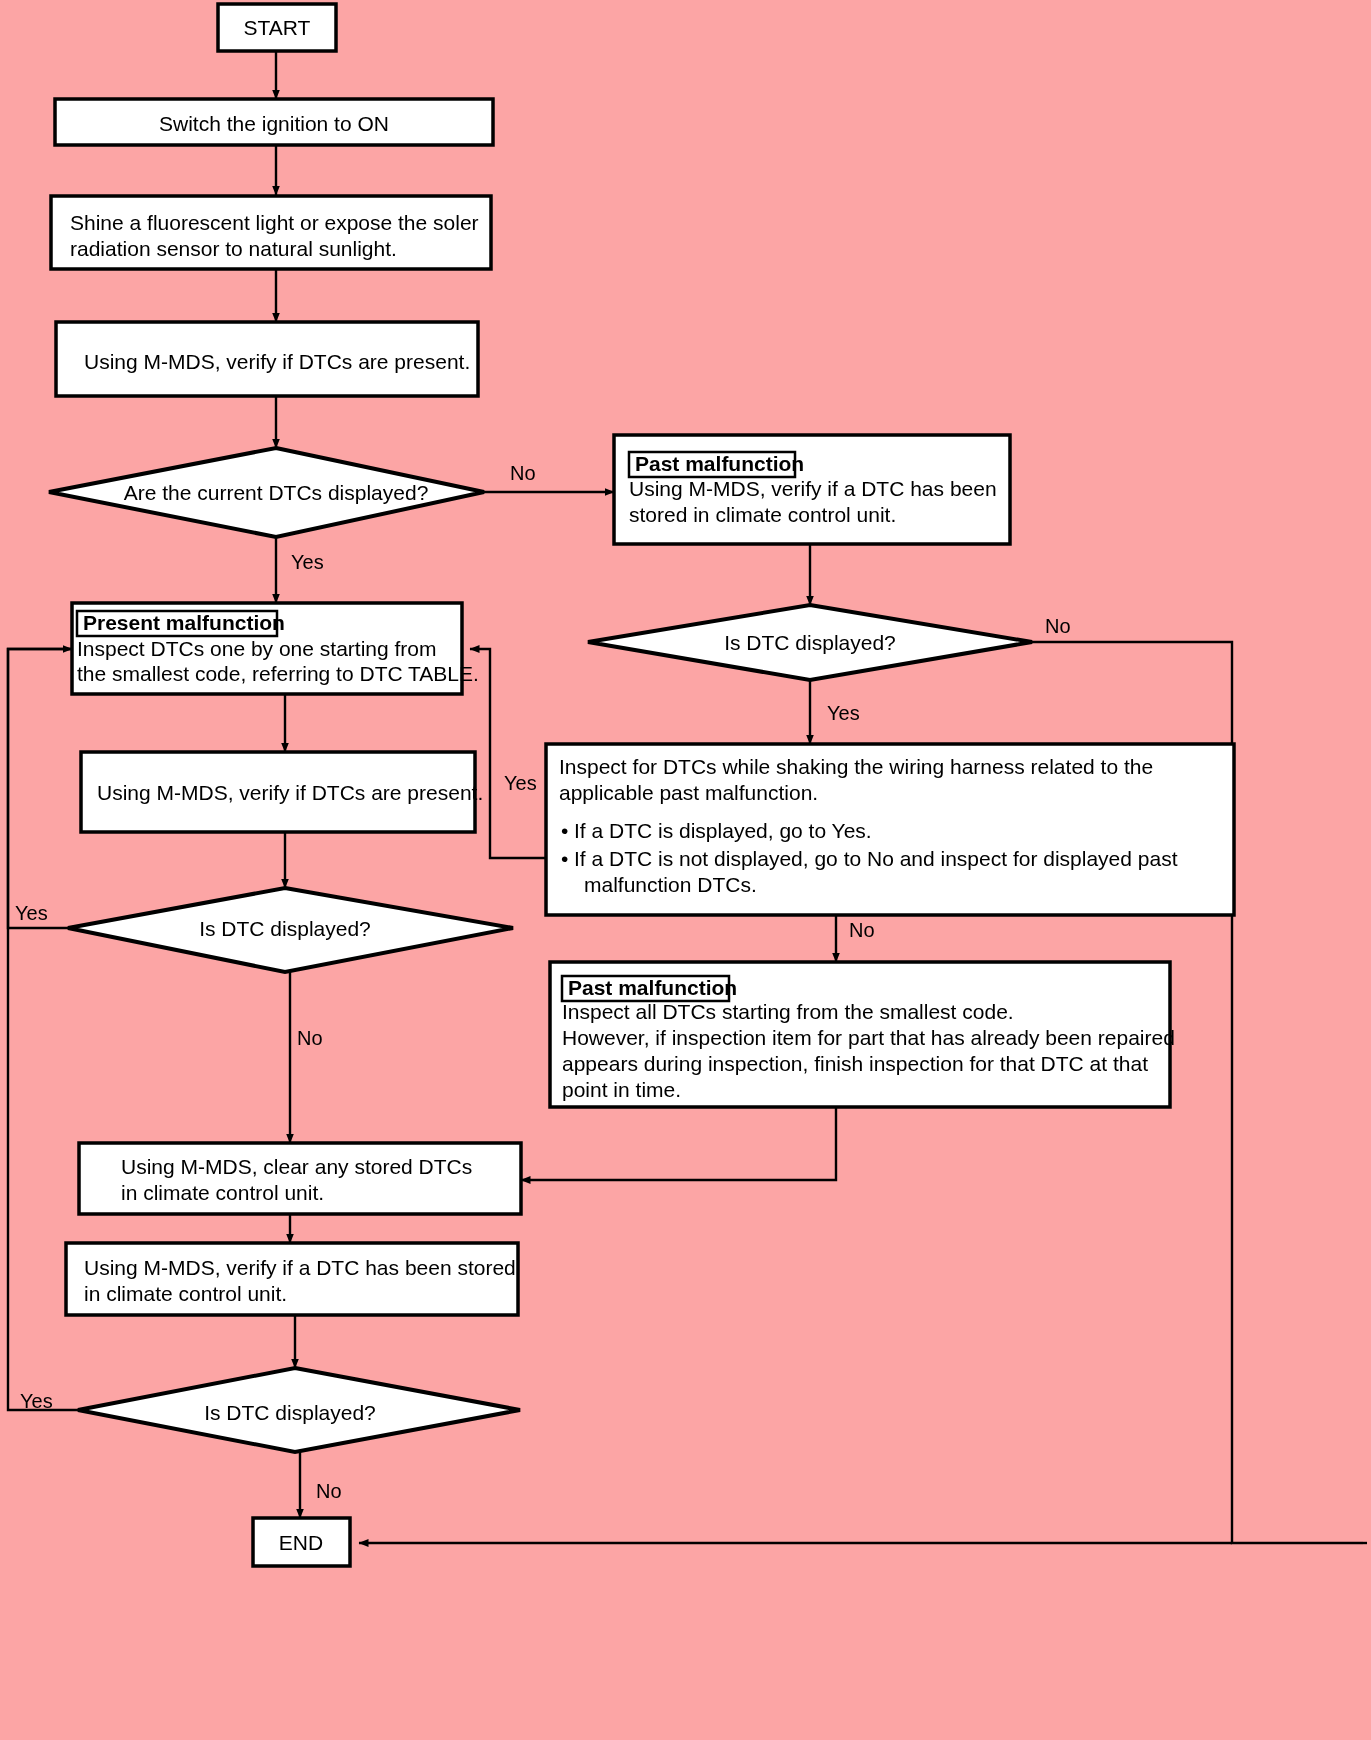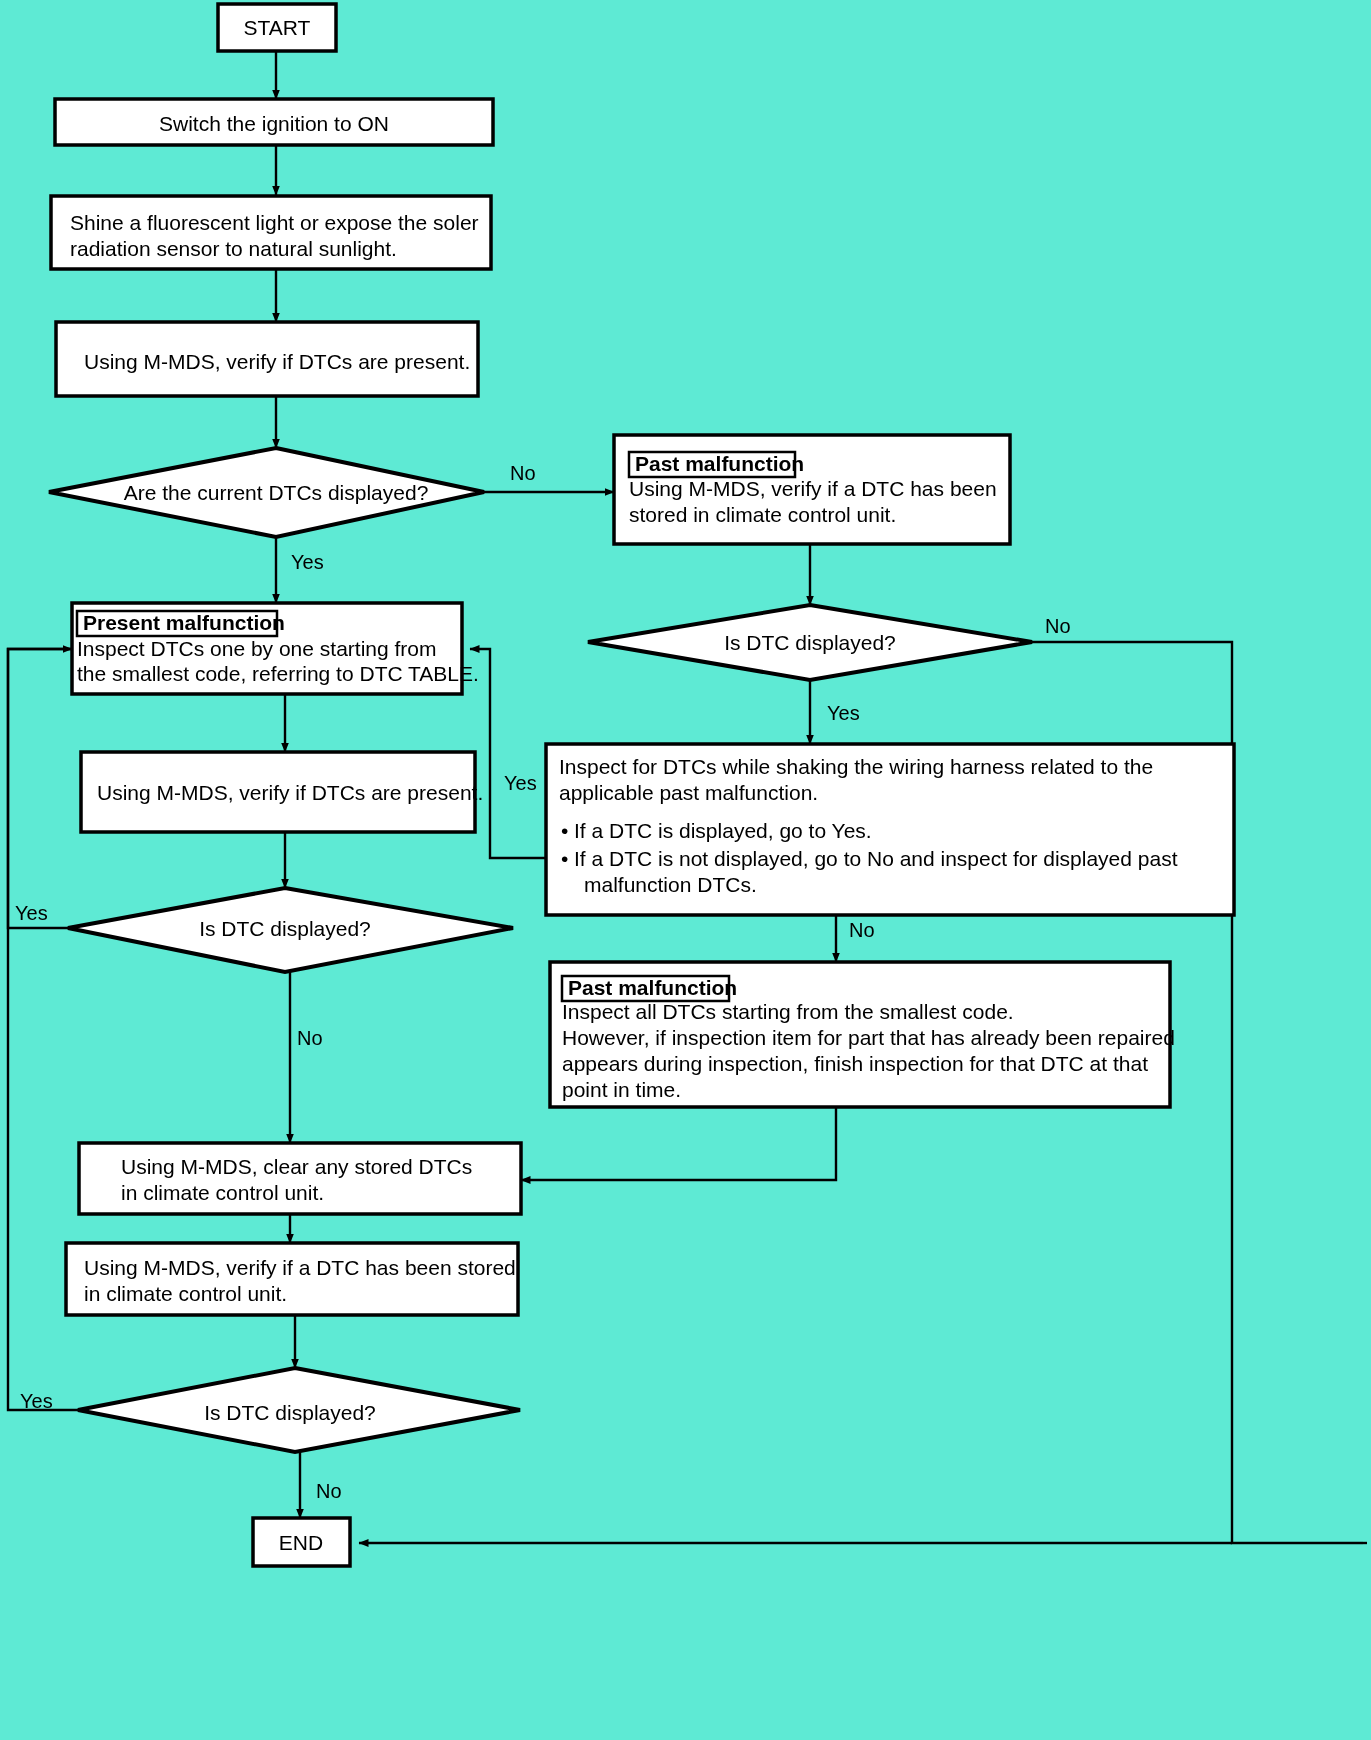--- a/index.html
+++ b/index.html
@@ -1,17 +1,17 @@
 <!DOCTYPE html>
 <html><head>
 <meta charset="utf-8">
 <style>
   html,body{margin:0;padding:0;background:#ffffff;}
   body{font-family:"Liberation Sans",sans-serif;}
-  #root{position:relative;width:1371px;height:1740px;background:#5eead4;overflow:hidden;}
+  #root{position:relative;width:1371px;height:1740px;background:#fca5a5;overflow:hidden;}
   svg{position:absolute;top:0;left:0;width:1371px;height:1740px;}
   .node-rect{fill:#ffffff;stroke:#000000;stroke-width:3.5;}
   .node-diamond{fill:#ffffff;stroke:#000000;stroke-width:4;}
   .tag-rect{fill:#ffffff;stroke:#000000;stroke-width:2.5;}
   .conn{fill:none;stroke:#000000;stroke-width:2.4;}
   .txt{font-family:"Liberation Sans",sans-serif;font-size:21px;fill:#000;}
   .txt-center{font-family:"Liberation Sans",sans-serif;font-size:21px;fill:#000;text-anchor:middle;}
   .txt-bold{font-family:"Liberation Sans",sans-serif;font-size:21px;font-weight:bold;fill:#000;}
   .lbl{font-family:"Liberation Sans",sans-serif;font-size:20px;fill:#000;}
 </style>

